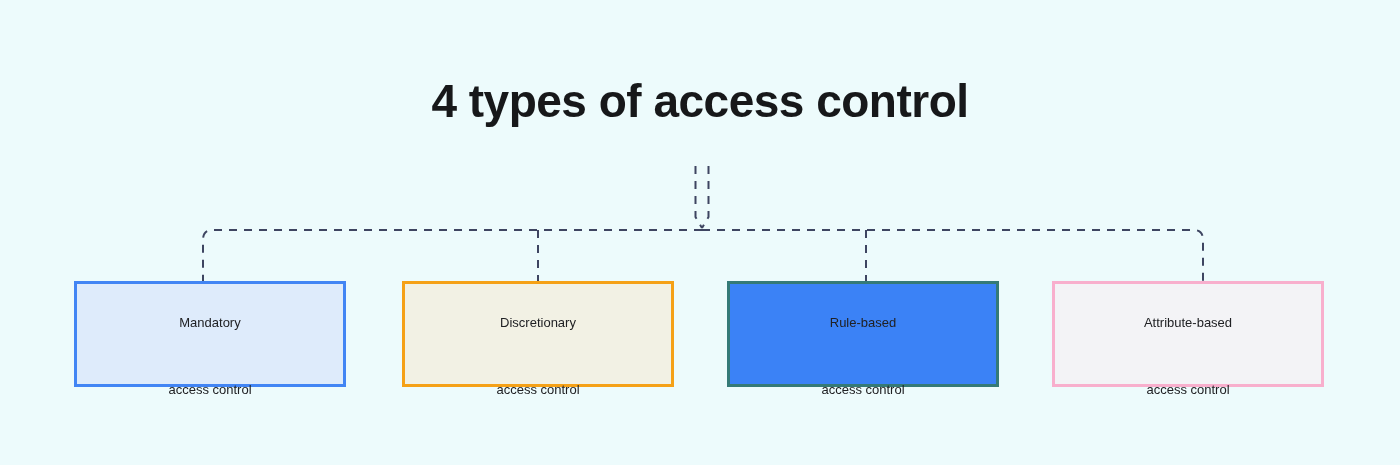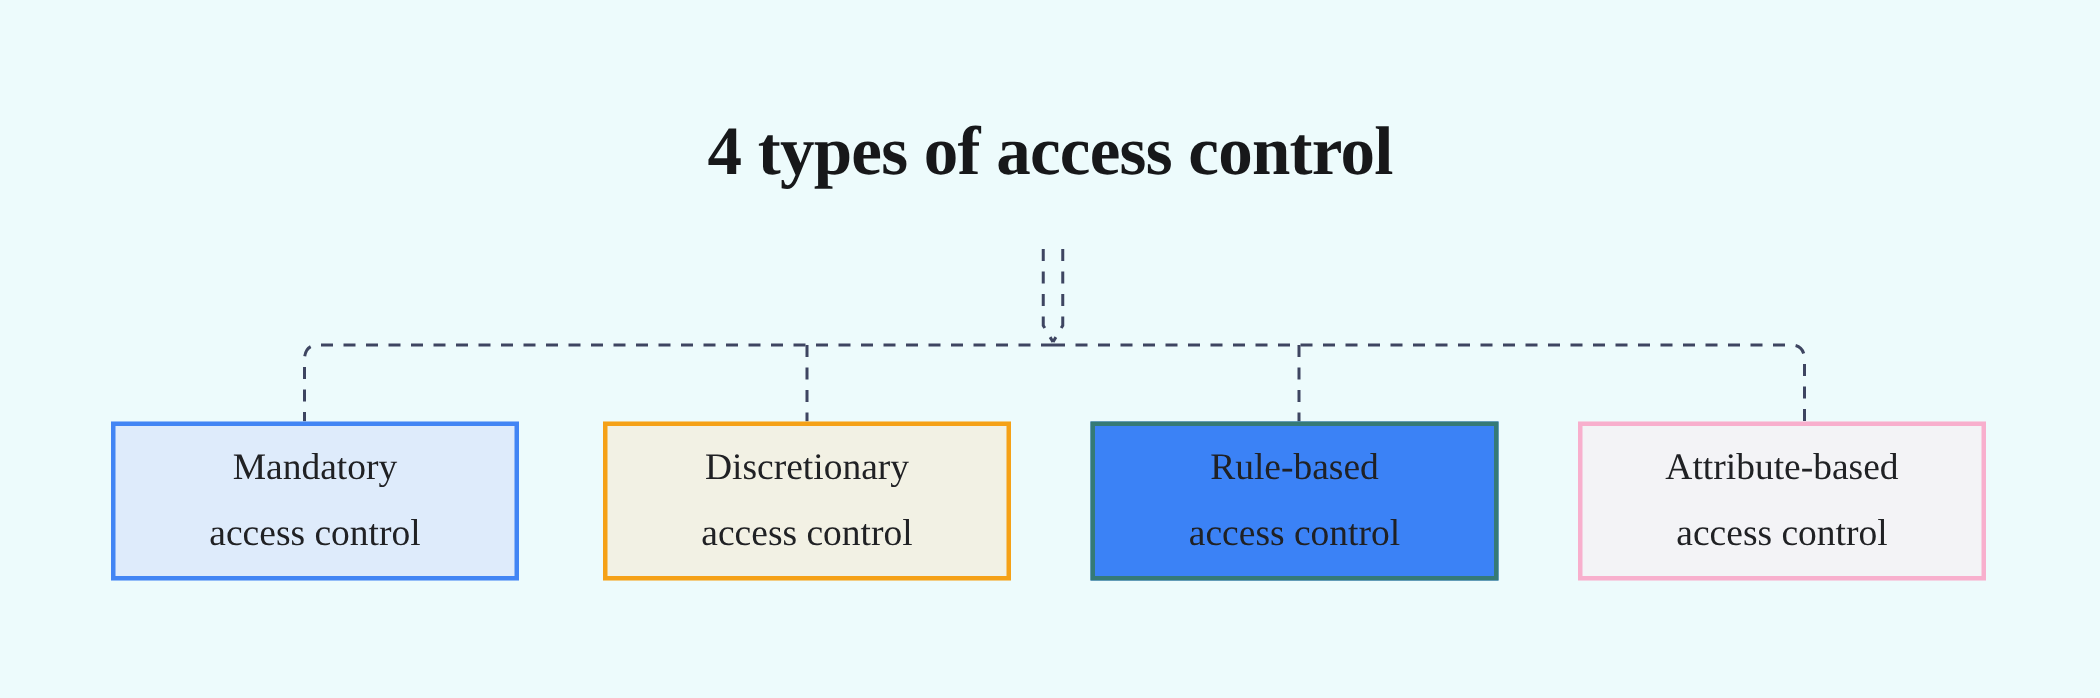--- a/index.html
+++ b/index.html
@@ -11,21 +11,20 @@
     height: 465px;
     background: #EDFBFC;
     font-family: "Liberation Sans", sans-serif;
     overflow: hidden;
     position: relative;
   }
   #diagram-root {
     position: relative;
     width: 1400px;
     height: 396px;
-    font-family: Liberation Serif, serif;
   }
   #diagram-title {
     position: absolute;
     left: 0;
     top: 78px;
     width: 1400px;
     text-align: center;
     font-size: 46px;
     font-weight: 700;
     letter-spacing: -0.5px;
@@ -49,25 +48,26 @@
     box-sizing: border-box;
     border-style: solid;
     border-width: 3px;
     display: flex;
     flex-direction: column;
     align-items: center;
     justify-content: center;
     text-align: center;
   }
   .node-line {
-    font-size: 25px;
+    font-size: 13px;
     font-weight: 400;
     color: #202124;
     line-height: 1.78;
     white-space: nowrap;
+    margin-top: 44px;
   }
   #node-0 { left: 74px;   border-color: #4285F4; background: #DEEBFB; }
   #node-1 { left: 402px;  border-color: #F5A117; background: #F2F1E4; }
   #node-2 { left: 727px;  border-color: #357A77; background: #3b82f6; }
   #node-3 { left: 1052px; border-color: #F8AFCD; background: #F3F3F6; }
 </style>
 </head>
 <body>
 
 <div id="diagram-root">

